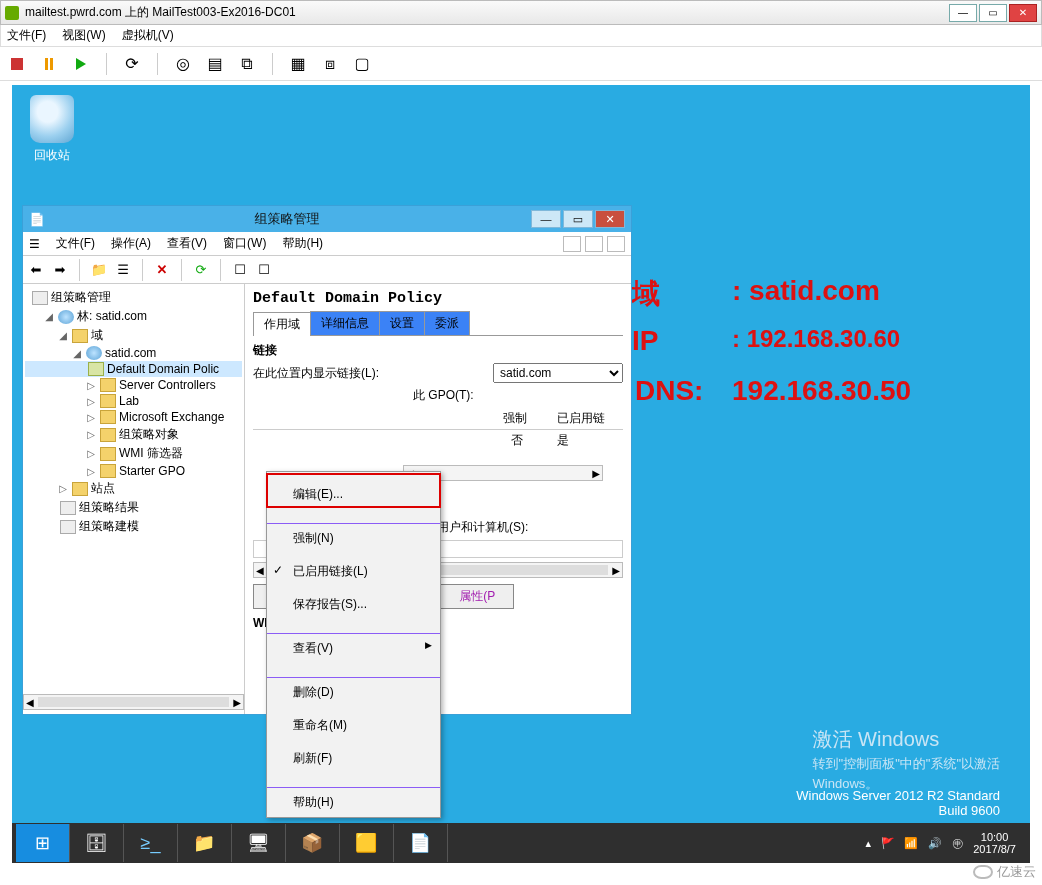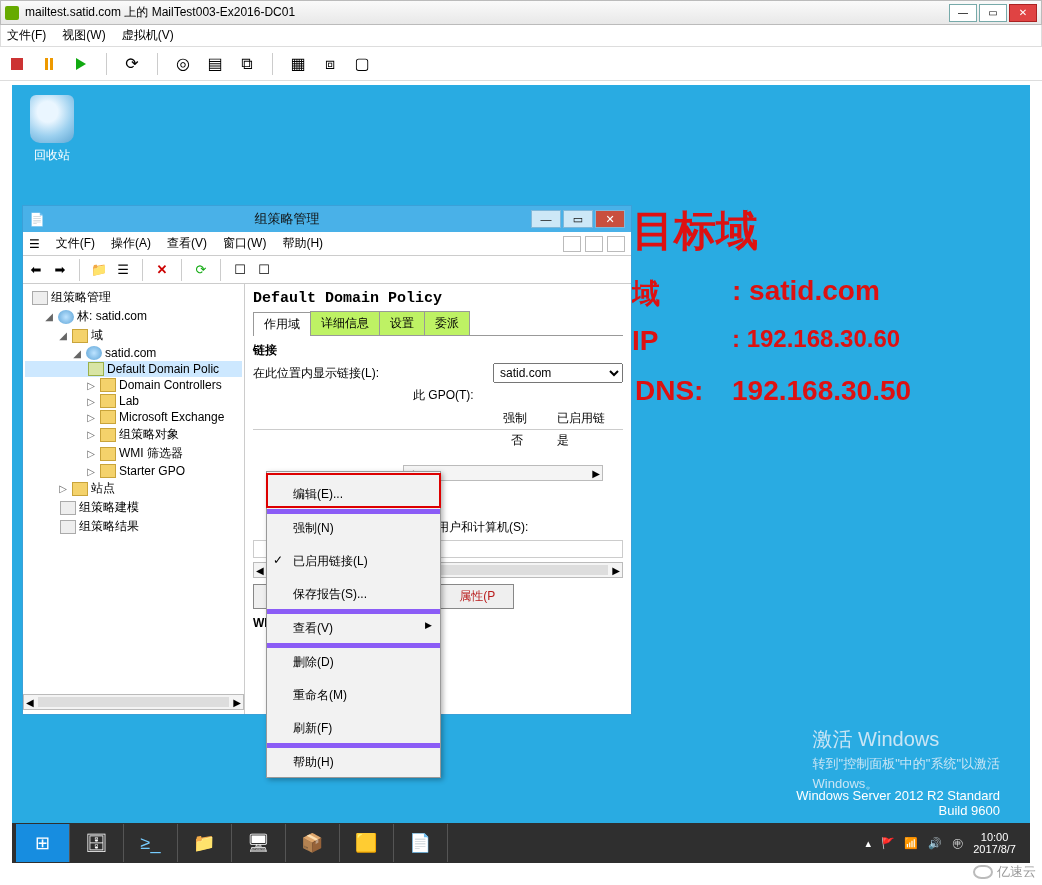--- a/index.html
+++ b/index.html
@@ -49,36 +49,36 @@
 .ticon{width:16px;height:14px;margin:0 3px;display:inline-block;}
 .ticon.folder{background:#f4d26b;border:1px solid #c9a43a;}
 .ticon.globe{background:radial-gradient(circle,#bde3ff,#5aa2d6);border-radius:50%;}
 .ticon.gpo{background:#d8e5a5;border:1px solid #9ab048;}
 .ticon.scroll{background:#eee;border:1px solid #aaa;}
 .selected{background:#cde8ff;}
 
 .details { flex: 1; padding: 6px 8px; font-size: 12px; position: relative; overflow:hidden;}
 .details h2 { font-family: "Courier New", monospace; font-size: 15px; font-weight: bold; margin-bottom: 4px; }
 .tabs { display: flex; border-bottom: 1px solid #999; }
-.tab { padding: 3px 10px; border: 1px solid #999; border-bottom: none; margin-right: -1px; background: #bef264; font-size: 12px; }
+.tab { padding: 3px 10px; border: 1px solid #999; border-bottom: none; margin-right: -1px; background: #3b82f6; font-size: 12px; }
 .tab.act { background: #fff; position: relative; top: 1px; }
 .lnk-hdr{font-weight:bold;margin:6px 0 4px;}
 .rowline{display:flex;align-items:center;gap:6px;margin:4px 0;}
 select{font-size:12px;padding:1px 2px;width:130px;}
 .cols{display:flex;gap:30px;border-bottom:1px solid #ccc;padding:2px 0;margin-top:4px;}
 .vals{display:flex;gap:34px;padding:2px 0;}
 .hscroll{height:16px;border:1px solid #bbb;display:flex;align-items:center;justify-content:space-between;padding:0 2px;margin:4px 0;background:#f4f4f4;font-size:10px;}
 .btnbar{display:flex;gap:10px;margin:6px 0;}
 .dlgbtn{padding:3px 18px;border:1px solid #888;background:#efefef;font-size:12px;}
-.dlgbtn.dis{color:#b91c1c;}
+.dlgbtn.dis{color:#a21caf;}
 
 
 .ctx { position:absolute; left: 254px; top: 386px; width: 175px; background:#f2f2f2; border:1px solid #999; box-shadow:2px 2px 5px rgba(0,0,0,.3); font-size:12px; padding:2px 0; z-index:50;}
 .ctx .item{padding:12px 16px 4px 26px;position:relative;}
-.ctx .item.sep{border-top:5px solid #8b5cf6;margin-top:2px;padding-top:6px;}
+.ctx .item.sep{border-top:1px solid #8b5cf6;margin-top:16px;padding-top:6px;}
 .ctx .item.sub::after{content:"▶";position:absolute;right:8px;font-size:9px;top:6px;}
 .ctx .redbox{outline:2px solid #d00;outline-offset:-1px;}
 
 
 .taskbar { position:absolute; left:0; right:0; bottom:0; height:40px; background:#2f2f2f; display:flex; align-items:center; padding:0 4px; }
 .tb-btn{width:54px;height:38px;display:flex;align-items:center;justify-content:center;border-right:1px solid #555;color:#fff;font-size:18px;}
 .tb-btn.start{background:#178de0;}
 .tray{margin-left:auto;display:flex;align-items:center;gap:10px;color:#fff;font-size:11px;padding-right:10px;}
 .tray .clock{text-align:center;line-height:1.1;}
 
@@ -91,21 +91,21 @@
 .brand{position:absolute;right:6px;bottom:4px;font-size:13px;color:#999;display:flex;align-items:center;gap:4px;}
 .brand .c{width:20px;height:14px;border:2px solid #bbb;border-radius:50%/60%;}
 
 .sep-v{width:1px;height:22px;background:#ccc;margin:0 4px;}
 </style>
 </head>
 <body>
 
 <div class="vm-title">
   <span class="logo"></span>
-  <span>mailtest.satid.com 上的 MailTest003-Ex2016-DC01</span>
+  <span>mailtest.pwrd.com 上的 MailTest003-Ex2016-DC01</span>
   <span class="spacer"></span>
   <span class="win-btn">—</span>
   <span class="win-btn">▭</span>
   <span class="win-btn close">✕</span>
 </div>
 
 <div class="vm-menu">
   <span>文件(F)</span>
   <span>视图(W)</span>
   <span>虚拟机(V)</span>
@@ -133,21 +133,20 @@
   <span class="tbtn">⧈</span>
   <span class="tbtn">▢</span>
 </div>
 
 <div class="guest">
   <div class="recyc">
     <div class="bin"></div>
     <div>回收站</div>
   </div>
 
-  <div class="redtxt" style="left:620px;top:118px;font-size:42px;">目标域</div>
   <div class="redtxt" style="left:620px;top:190px;font-size:28px;">域</div>
   <div class="redtxt" style="left:720px;top:190px;font-size:28px;">: satid.com</div>
   <div class="redtxt" style="left:620px;top:240px;font-size:28px;">IP</div>
   <div class="redtxt" style="left:720px;top:240px;font-size:24px;">: 192.168.30.60</div>
   <div class="redtxt" style="left:623px;top:290px;font-size:28px;">DNS:</div>
   <div class="redtxt" style="left:720px;top:290px;font-size:28px;">192.168.30.50</div>
 
   <div class="gpmc">
     <div class="gpmc-title">
       <span>📄</span>
@@ -204,21 +203,21 @@
             <span class="ticon globe"></span>
             <span>satid.com</span>
           </div>
         <div class="tnode ind4 selected">
             <span class="ticon gpo"></span>
             <span>Default Domain Polic</span>
           </div>
         <div class="tnode ind4">
             <span class="expander">▷</span>
             <span class="ticon folder"></span>
-            <span>Domain Controllers</span>
+            <span>Server Controllers</span>
           </div>
         <div class="tnode ind4">
             <span class="expander">▷</span>
             <span class="ticon folder"></span>
             <span>Lab</span>
           </div>
         <div class="tnode ind4">
             <span class="expander">▷</span>
             <span class="ticon folder"></span>
             <span>Microsoft Exchange</span>
@@ -235,28 +234,28 @@
           </div>
         <div class="tnode ind4">
             <span class="expander">▷</span>
             <span class="ticon folder"></span>
             <span>Starter GPO</span>
           </div>
         <div class="tnode ind2">
             <span class="expander">▷</span>
             <span class="ticon folder"></span>
             <span>站点</span>
+          </div>
+        <div class="tnode ind2">
+            <span class="ticon scroll"></span>
+            <span>组策略结果</span>
           </div>
         <div class="tnode ind2">
             <span class="ticon scroll"></span>
             <span>组策略建模</span>
-          </div>
-        <div class="tnode ind2">
-            <span class="ticon scroll"></span>
-            <span>组策略结果</span>
           </div>
         <div class="hscroll" style="position:absolute;bottom:0;left:0;right:0;">
             <span>◀</span>
             <span style="flex:1;height:10px;background:#ddd;margin:0 4px;"></span>
             <span>▶</span>
           </div>
       </div>
       <div class="details">
         <h2>Default Domain Policy</h2>
         <div class="tabs">

